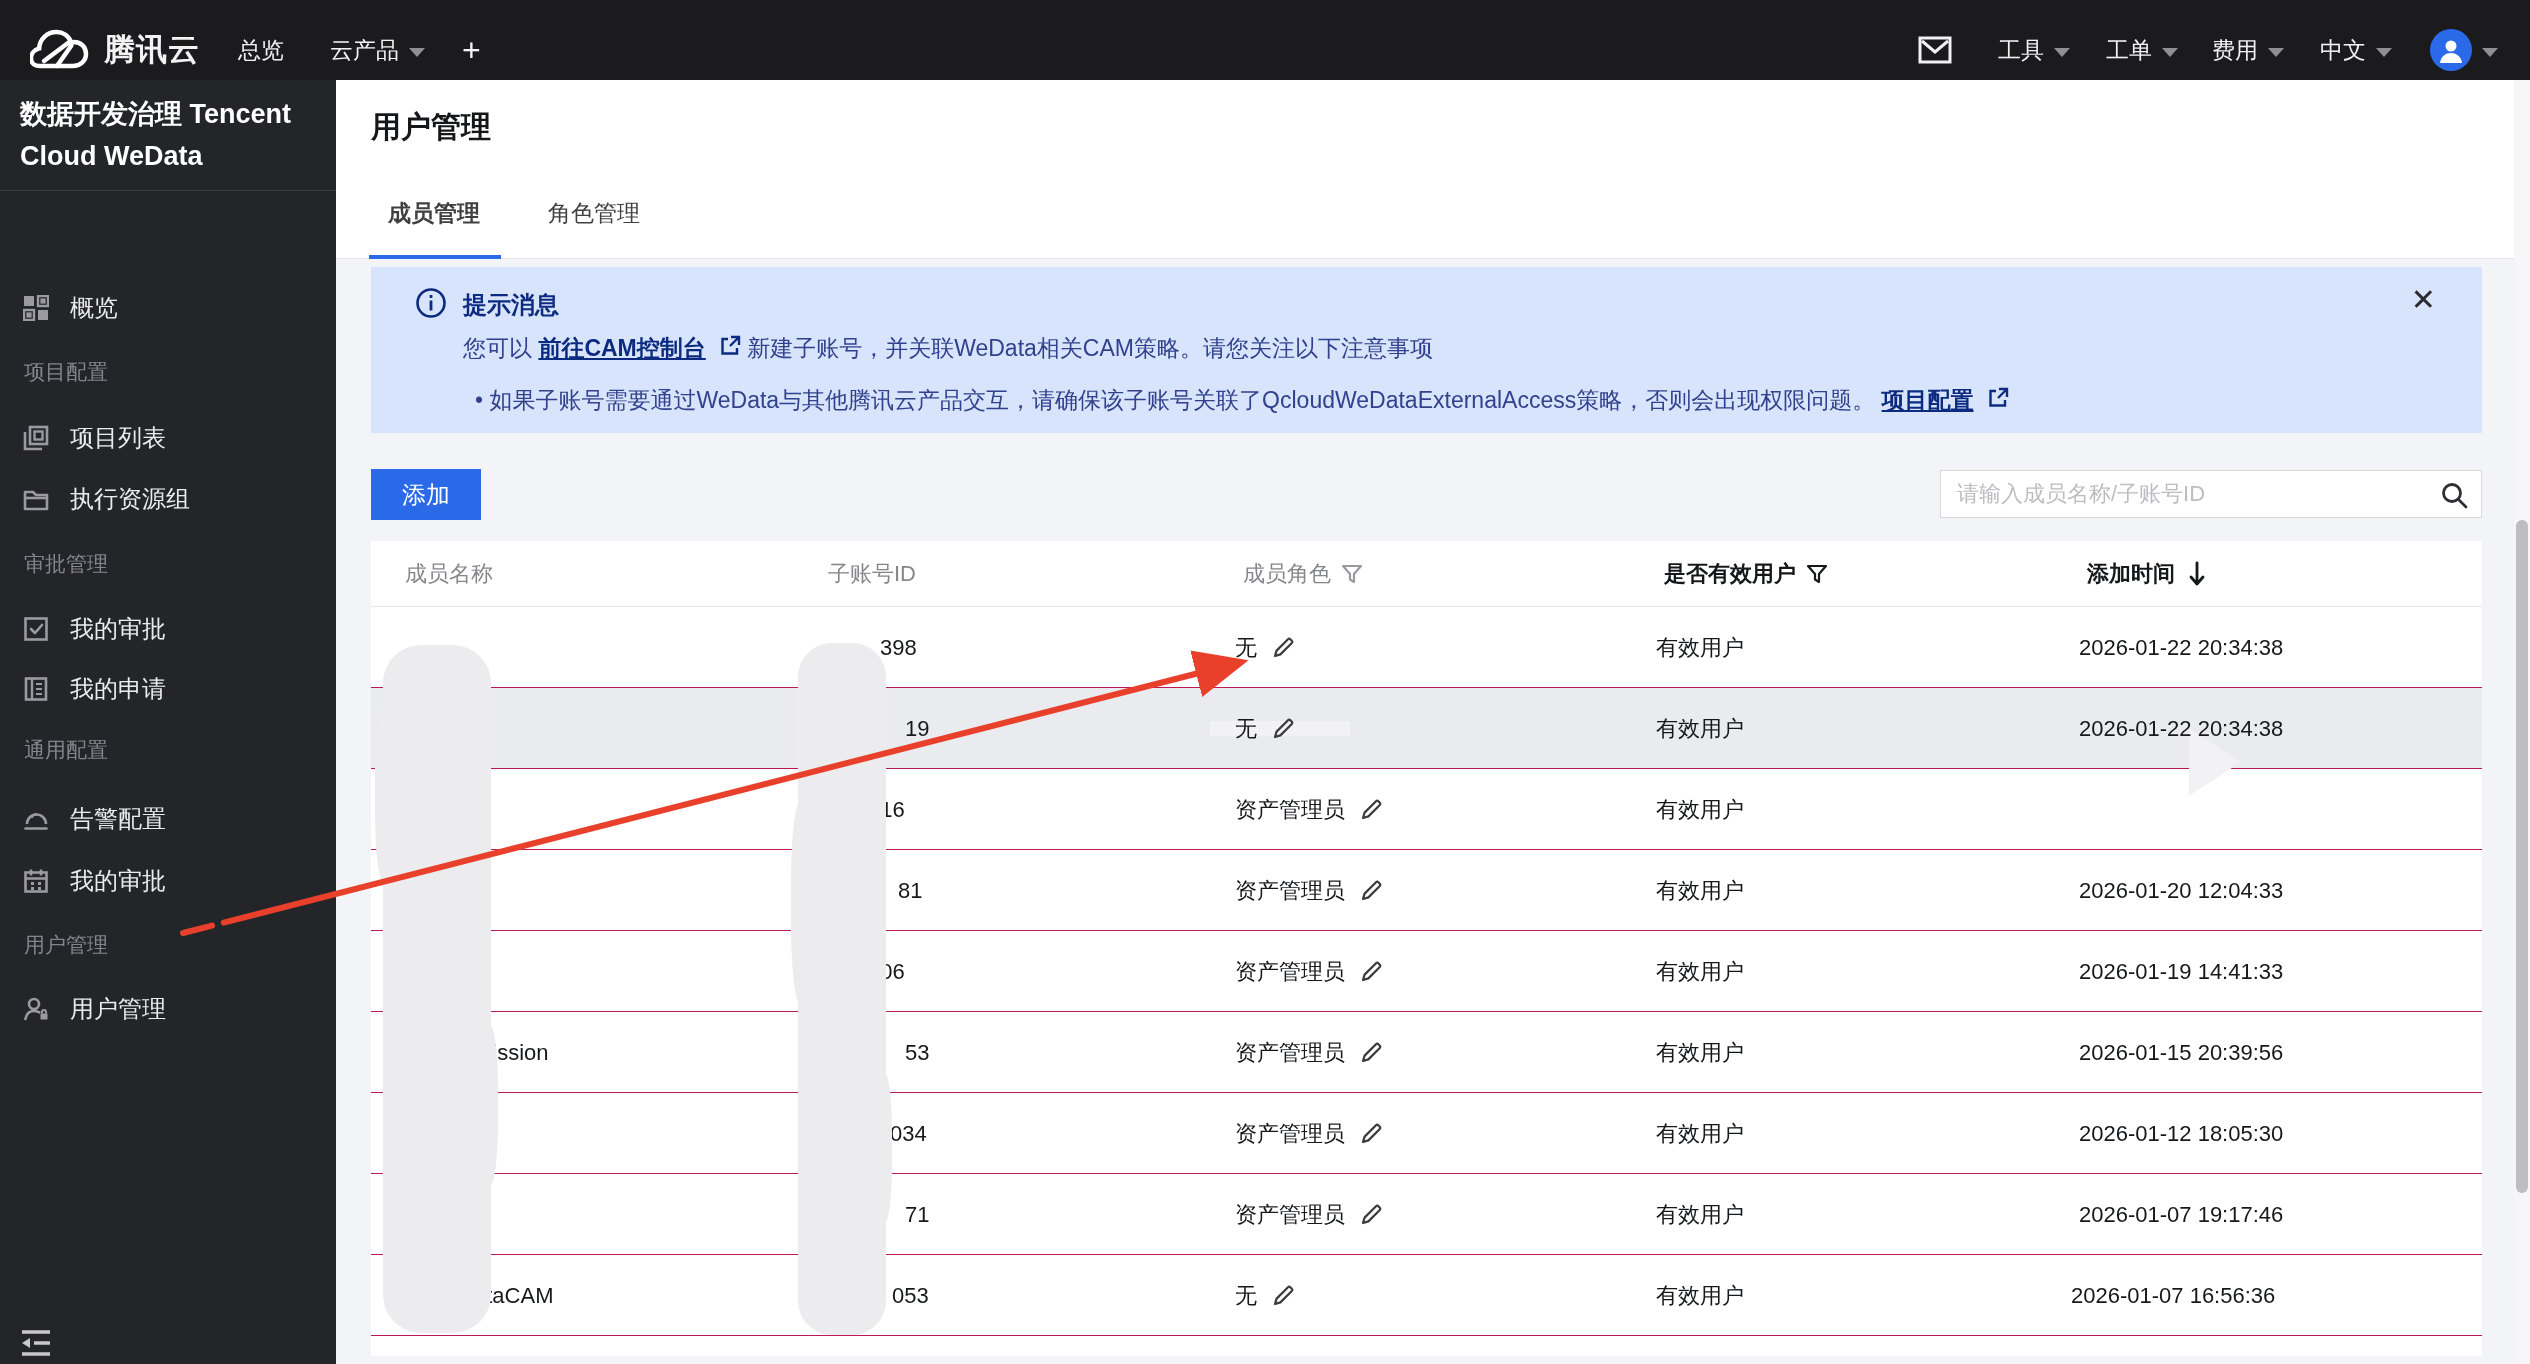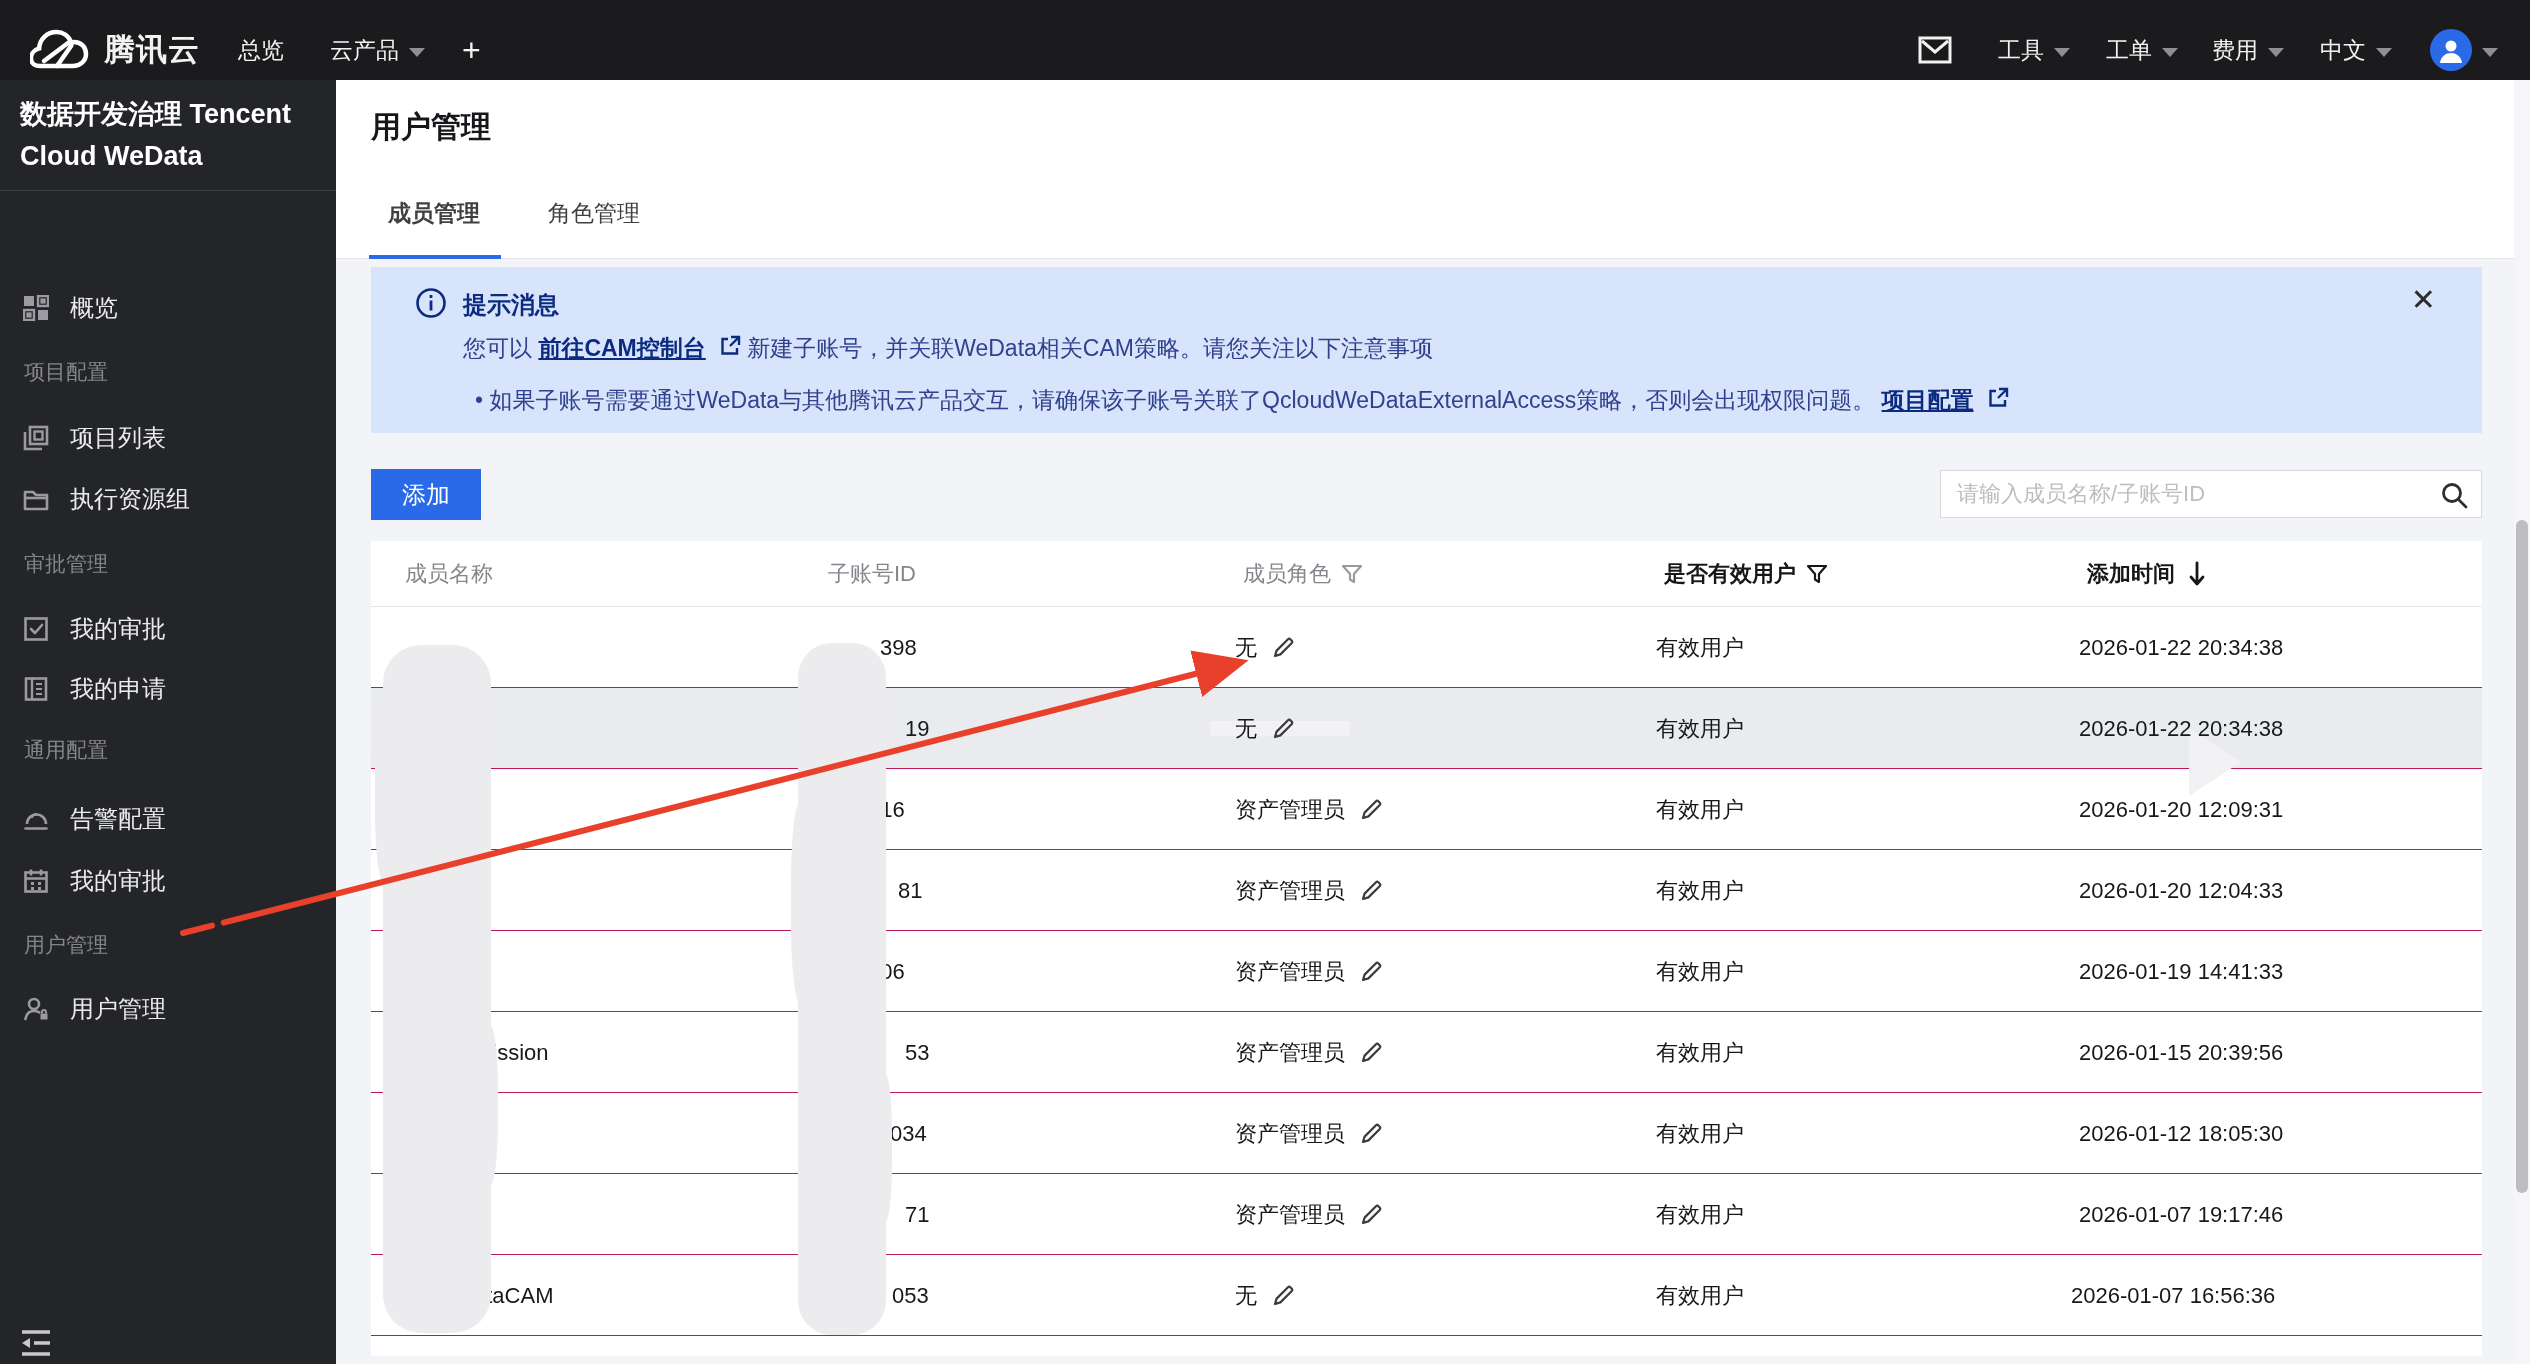--- a/index.html
+++ b/index.html
@@ -367,21 +367,20 @@
       <div class="cell" style="left:497px">316</div>
       <div class="cell" style="left:864px">
         <span>资产管理员</span>
         <span class="pencil">
           <svg width="28" height="28" viewBox="0 0 28 28">
                 <path d="M6 22l1.6-5.4L19 5.2a1.6 1.6 0 012.3 0l1.5 1.5a1.6 1.6 0 010 2.3L11.4 20.4 6 22z" fill="none" stroke="#3a3a3f" stroke-width="2.2" stroke-linejoin="round"></path>
               </svg>
         </span>
       </div>
       <div class="cell" style="left:1285px">有效用户</div>
-      <div class="cell" style="left:1708px">2026-01-20 12:09:31</div>
     </div>
         <div class="row" style="top: 309px;">
 
       <div class="cell" style="left:103px"></div>
       <div class="cell" style="left: 527px;">81</div>
       <div class="cell" style="left:864px">
         <span>资产管理员</span>
         <span class="pencil">
           <svg width="28" height="28" viewBox="0 0 28 28">
                 <path d="M6 22l1.6-5.4L19 5.2a1.6 1.6 0 012.3 0l1.5 1.5a1.6 1.6 0 010 2.3L11.4 20.4 6 22z" fill="none" stroke="#3a3a3f" stroke-width="2.2" stroke-linejoin="round"></path>

